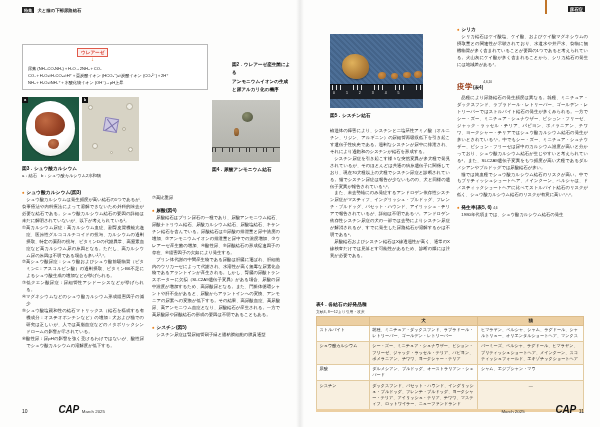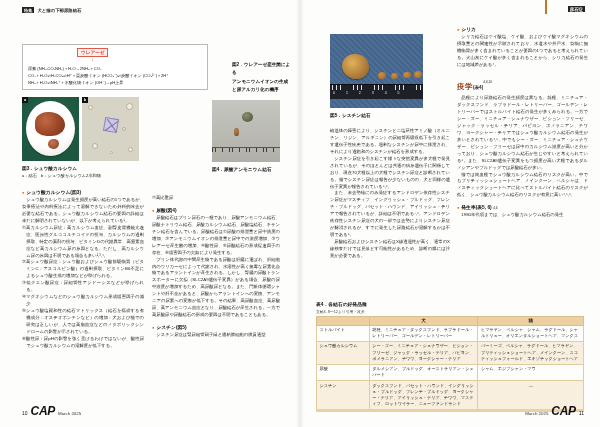--- a/index.html
+++ b/index.html
@@ -12,21 +12,21 @@
   
   .hdr { position:absolute; top:7px; left:22px; display:flex; align-items:center; gap:3px; }
   .hdr-tag { background:#222; color:#fff; font-size:4.2px; padding:0.5px 2px; font-weight:bold; }
   .hdr-title { font-size:4.4px; font-weight:bold; color:#222; }
   .corner-line { position:absolute; right:53px; top:0; width:2px; height:14px; background:#c1762a; }
   .corner-tab { position:absolute; right:15px; top:6px; background:#222; color:#fff; font-size:4.4px; padding:0.5px 2px; font-weight:bold; }
   .footer { position:absolute; font-size:4.4px; color:#333; display:flex; align-items:baseline; gap:3px; }
   .footer-left { left:22px; top:404px; }
   .footer-right { right:16px; top:404px; }
   .pagenum { font-size:5px; color:#222; }
-  .logo { font-weight:900; font-style:italic; font-size:12px; letter-spacing:-0.3px; color:#111; }
+  .logo { font-weight:900; font-style:italic; font-size:10px; letter-spacing:-0.3px; color:#111;margin-left:28px; }
 
   
   .fbox { position:absolute; left:22px; top:44px; width:186px; height:46px; border:0.8px solid #b9b9b9; background:#fff; }
   .enzyme { position:absolute; left:54px; top:3px; border:0.8px solid #e05a4a; color:#d8382a; background:#fdf0ee;
             font-size:4.6px; font-weight:bold; padding:0.8px 3px; }
   .enzyme-arrow { position:absolute; left:68px; top:11px; color:#e07a3a; font-size:6px; line-height:1; }
   .formula { position:absolute; left:5px; top:20px; right:3px; }
   .formula div { font-size:4.1px; line-height:1.75; white-space:nowrap; overflow:hidden; color:#222; }
   .fig2cap { position:absolute; left:232px; top:61px; width:62px; font-size:4.6px; font-weight:bold; line-height:1.85; color:#111; }
   .fig2cap .indent { padding-left:0px; }

